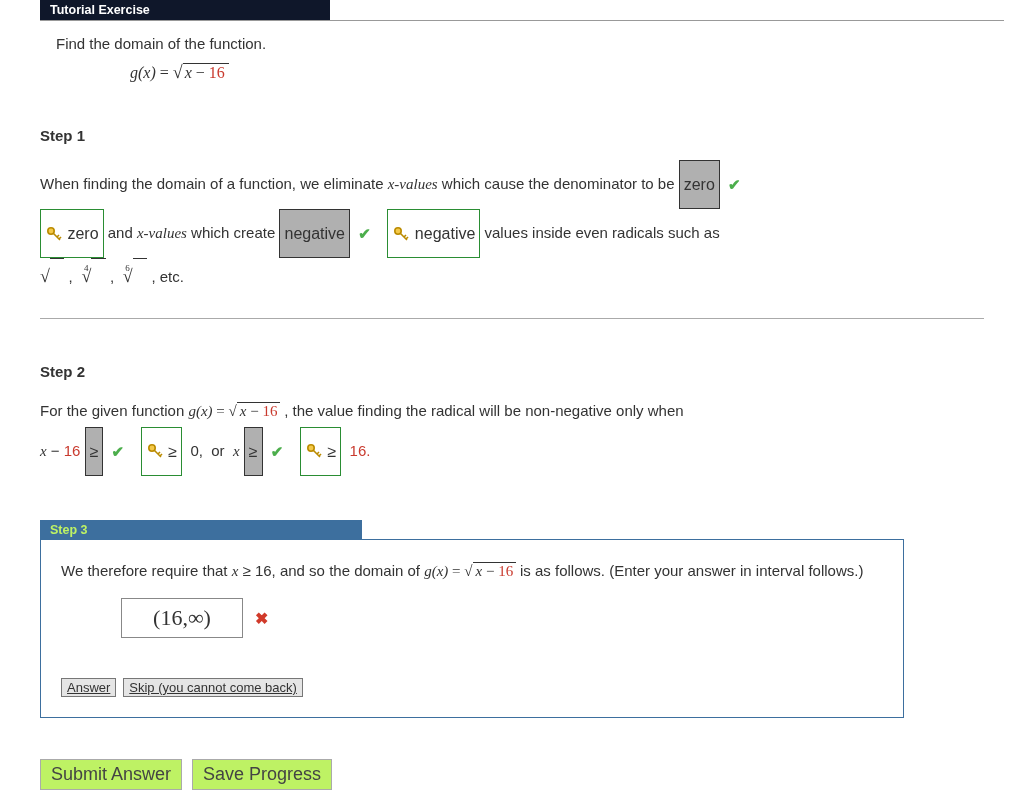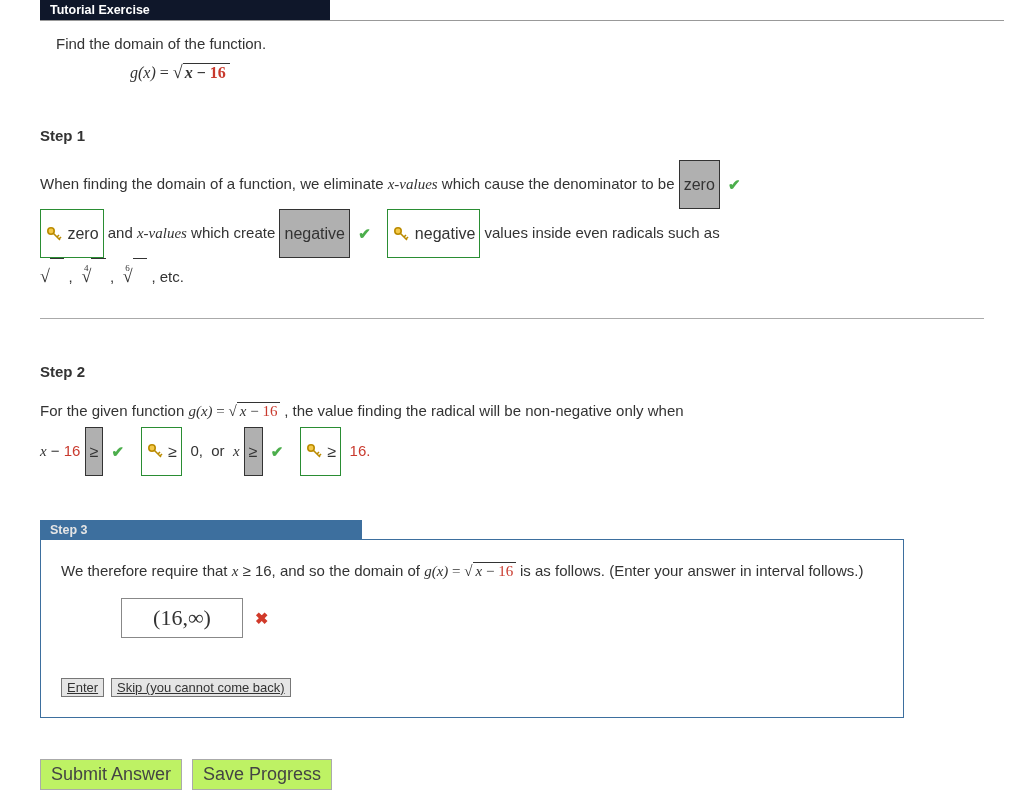--- a/index.html
+++ b/index.html
@@ -30,21 +30,21 @@
     display:inline-block;
     min-width:290px;
     box-sizing:border-box;
   }
   .indent-block { margin-left:36px; margin-right:50px; }
   .prompt-line { margin-top:14px; font-size:15px; }
   .func-line { margin-top:10px; margin-left:74px; font-style:italic; font-family:Georgia,serif; font-size:16px;}
   .func-line .fname { font-style:italic; }
   .func-line .eq { font-style:normal; }
   .const { color:#c93a2e; font-style:normal;}
-  .radic-wrap { display:inline-block; position:relative;font-weight:bold; }
+  .radic-wrap { display:inline-block; position:relative; }
   .radic-sym { font-size:18px; font-style:normal; }
   .radicand {
     border-top:1px solid #333;
     padding:0 4px 0 2px;
     font-style:italic;
   }
   .step-block { margin-left:20px; margin-top:44px; }
   .step-title { font-weight:bold; font-size:15px; margin-bottom:16px; }
   .step-body { font-size:15px; line-height:1.95; }
   .hr { border-top:1px solid #aaa; margin:24px 20px 0 20px; }
@@ -81,21 +81,21 @@
     font-size:16px;
     margin-left:8px;
     vertical-align:middle;
   }
   .mini-radic { font-family:Georgia,serif; font-style:normal; font-size:18px;}
   .mini-radic .bar { border-top:1px solid #333; padding:0 9px 0 1px; display:inline-block; }
   .mini-radic .root-idx { font-size:9px; vertical-align:top; position:relative; top:2px; left:7px; }
 
   .step3-wrap { margin-left:20px; margin-top:44px;}
   .step3-header {
-    background:#3d6f9e; color:#e5e5e5; font-weight:bold; font-size:12.5px;
+    background:#3d6f9e; color:#bef264; font-weight:bold; font-size:12.5px;
     padding:3px 28px 3px 10px; display:inline-block; min-width:322px; box-sizing:border-box;
   }
   .step3-box {
     border:1px solid #3d6f9e;
     padding:16px 20px 20px 20px;
     margin-right:100px;
     position:relative;
     top:-1px;
   }
   .step3-body { font-size:15px; line-height:1.95; }
@@ -252,21 +252,21 @@
       <span class="ital">
         <span>g(x)</span> <span style="font-style:normal">=</span>
         <span style="font-style:normal">√</span><span style="border-top:1px solid #333; padding:0 3px;"><span>x</span> <span style="font-style:normal">−</span> <span class="const">16</span></span>
       </span><span>  is as follows. (Enter your answer in interval follows.)</span>
     </div>
     <div style="margin-top:12px; margin-left:60px;">
       <span class="input-box">(16,∞)</span>
       <span class="cross">✖</span>
     </div>
     <div class="button-row">
-      <span class="inline-btn">Enter</span>
+      <span class="inline-btn">Answer</span>
       <span class="inline-btn">Skip (you cannot come back)</span>
     </div>
   </div>
 </div>
 
 <div class="bottom-buttons">
   <span class="bottom-btn">Submit Answer</span>
   <span class="bottom-btn">Save Progress</span>
 </div>
 

